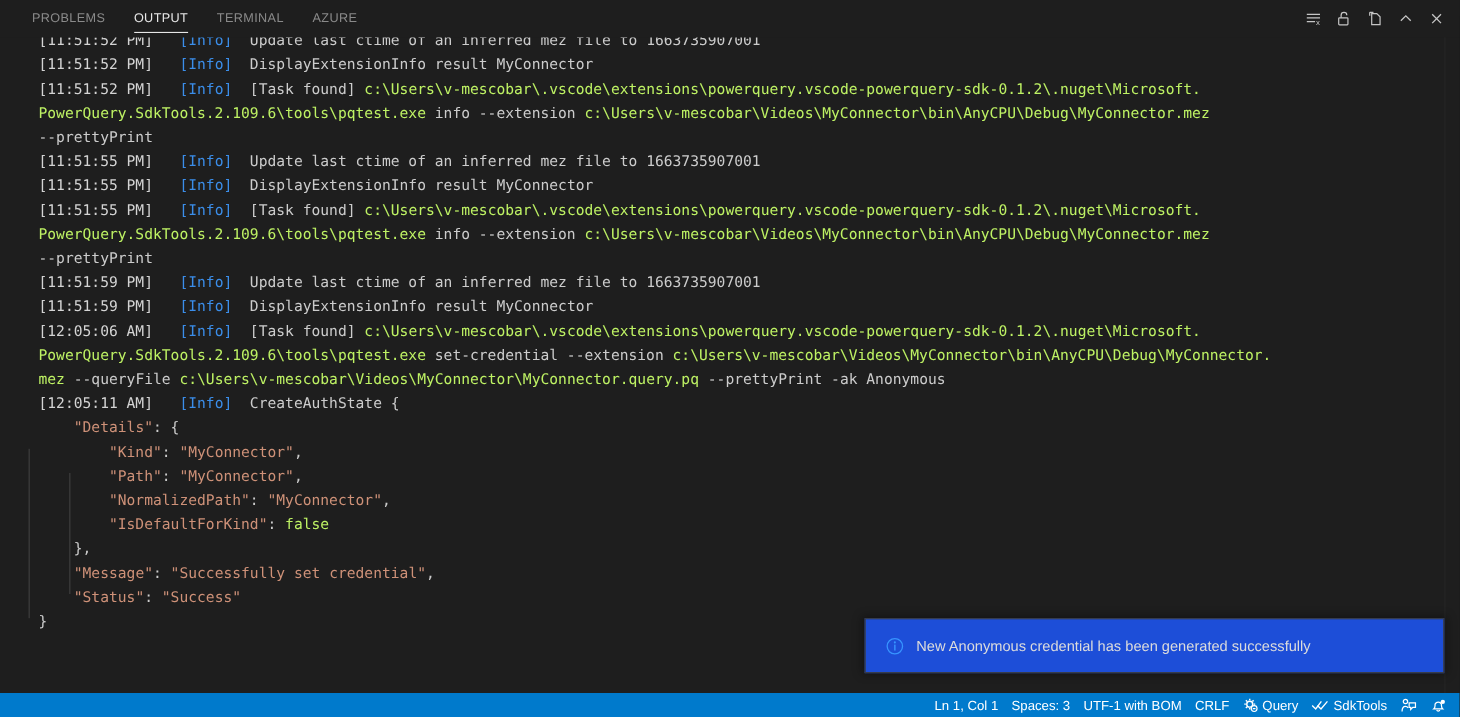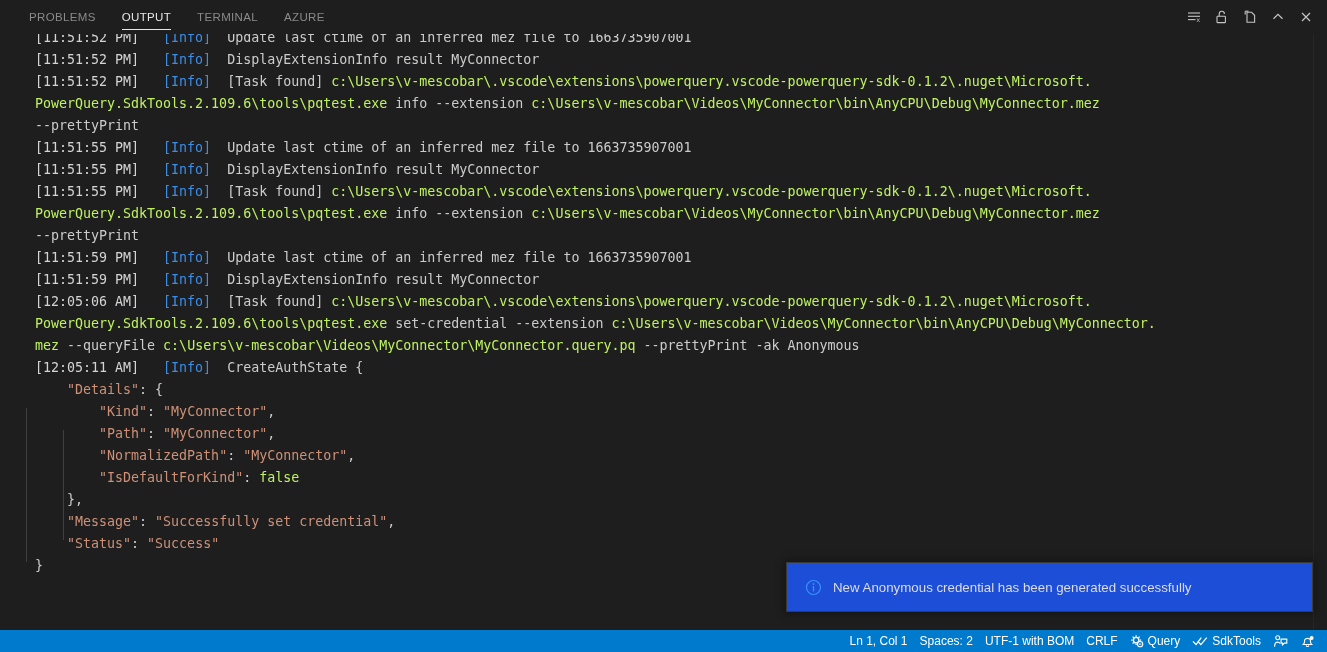--- a/index.html
+++ b/index.html
@@ -206,21 +206,21 @@
 
   <div class="statusbar">
     <div class="sb-left"></div>
     <div class="sb-right">
 
       <div class="sb-item">
         <span>Ln 1, Col 1</span>
       </div>
 
       <div class="sb-item">
-        <span>Spaces: 2</span>
+        <span>Spaces: 3</span>
       </div>
 
       <div class="sb-item">
         <span>UTF-1 with BOM</span>
       </div>
 
       <div class="sb-item">
         <span>CRLF</span>
       </div>
 

